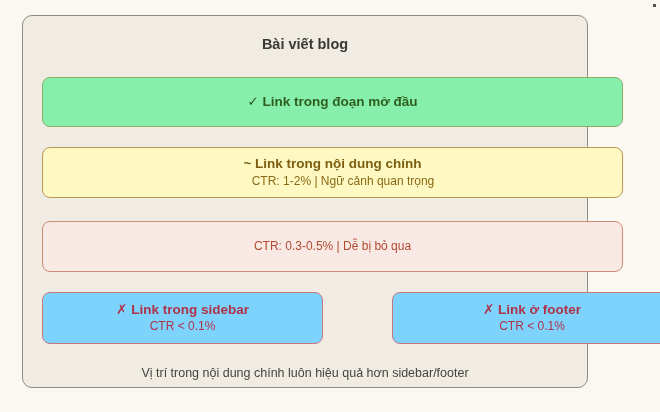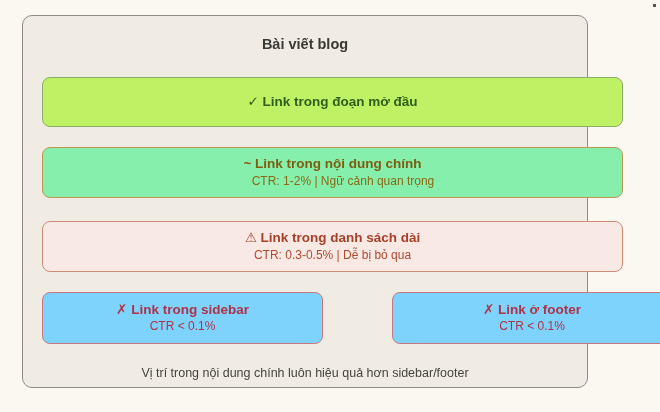--- a/index.html
+++ b/index.html
@@ -43,25 +43,25 @@
   }
   .box .box-title { font-size: 13.5px; font-weight: 700; line-height: 1.15; }
   .box .box-subtitle { font-size: 12px; line-height: 1.15; }
 
   .box-1 { left: 19px; top: 61px;  width: 581px; height: 50px; }
   .box-2 { left: 19px; top: 131px; width: 581px; height: 51px; }
   .box-3 { left: 19px; top: 205px; width: 581px; height: 51px; }
   .box-4 { left: 19px; top: 276px; width: 281px; height: 52px; }
   .box-5 { left: 321px; top: 276px; width: 280px; height: 52px; margin-left: 48px; }
 
-  .green { background: #bef264; border-color: #8aad68; }
+  .green { background: #86efac; border-color: #8aad68; }
   .green .box-title { color: #2f5e1e; }
   .green .box-subtitle { color: #43792a; }
 
-  .amber { background: #86efac; border-color: #bf9554; }
+  .amber { background: #fef9c3; border-color: #bf9554; }
   .amber .box-title { color: #7d5e11; }
   .amber .box-subtitle { color: #8a6a16; margin-left: 21px; }
 
   .rust { background: #f9e9e4; border-color: #cf8b76; }
   .rust .box-title { color: #a8402a; }
   .rust .box-subtitle { color: #b04a31; }
 
   .pink { background: #7dd3fc; border-color: #ca7681; }
   .pink .box-title { color: #ae3349; }
   .pink .box-subtitle { color: #ae3349; }
@@ -86,21 +86,20 @@
     <div class="box box-1 green">
       <div class="box-title"><span>✓</span> <span>Link trong đoạn mở đầu</span></div>
     </div>
 
     <div class="box box-2 amber">
       <div class="box-title"><span>~</span> <span>Link trong nội dung chính</span></div>
       <div class="box-subtitle">CTR: 1-2% | Ngữ cảnh quan trọng</div>
     </div>
 
     <div class="box box-3 rust">
-      <div class="box-title"><span>⚠</span> <span>Link trong danh sách dài</span></div>
       <div class="box-subtitle">CTR: 0.3-0.5% | Dễ bị bỏ qua</div>
     </div>
 
     <div class="box box-4 pink">
       <div class="box-title"><span>✗</span> <span>Link trong sidebar</span></div>
       <div class="box-subtitle">CTR &lt; 0.1%</div>
     </div>
 
     <div class="box box-5 pink">
       <div class="box-title"><span>✗</span> <span>Link ở footer</span></div>

